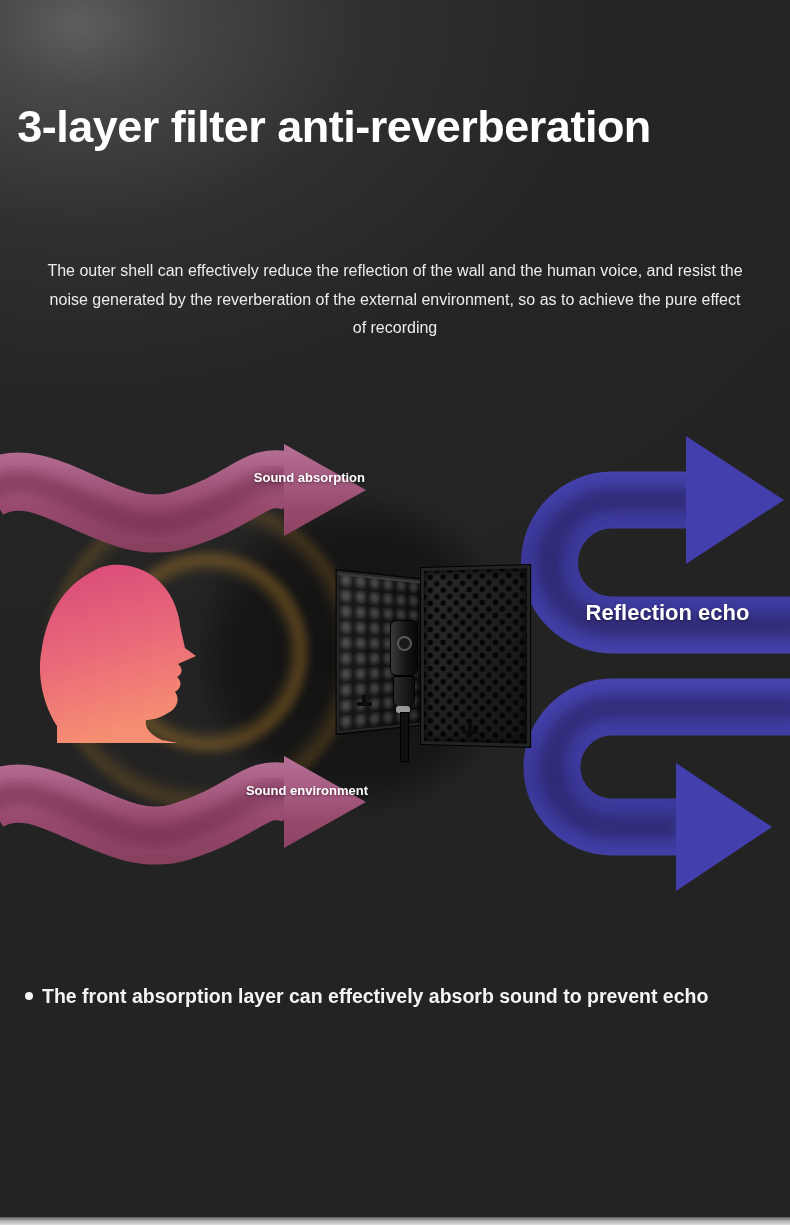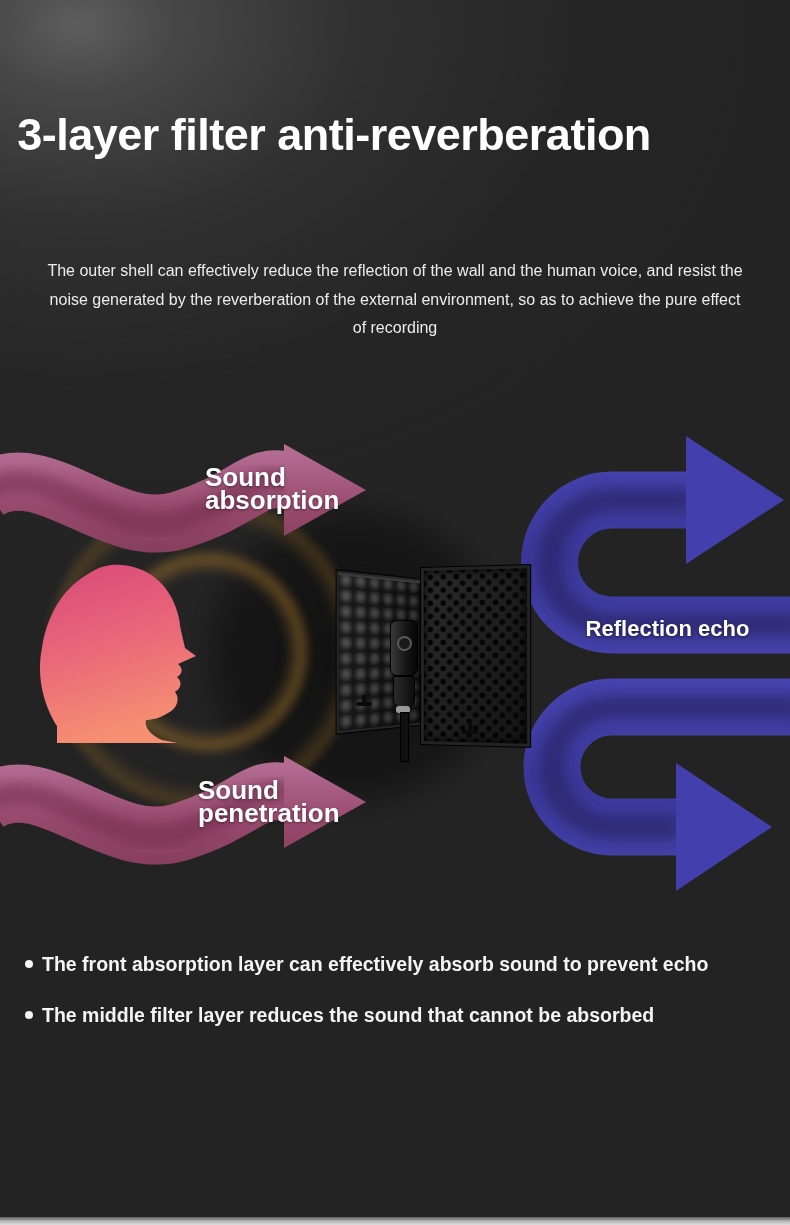--- a/index.html
+++ b/index.html
@@ -4,58 +4,58 @@
 <style>
   html,body{margin:0;padding:0;background:#111;}
   .canvas{
     position:relative;width:790px;height:1225px;overflow:hidden;
     font-family:"Liberation Sans","DejaVu Sans",sans-serif;
     background:
       radial-gradient(120% 55% at 10% 2%, #5e5e5e 0%, #474747 10%, #303030 30%, #252525 55%, #232323 100%);
   }
   
   .title{
-    position:absolute;top:106px;left:0;width:668px;text-align:center;
+    position:absolute;top:98px;left:0;width:668px;text-align:center;
     color:#ffffff;font-size:45px;font-weight:700;line-height:58px;letter-spacing:-.5px;
   }
   .desc{
     position:absolute;top:257px;left:45px;width:700px;text-align:center;
     color:#ececec;font-size:16px;line-height:28.5px;font-weight:400;
   }
   
   .ring{position:absolute;border-radius:50%;filter:blur(5px);}
   .ring1{left:108px;top:552px;width:200px;height:200px;
     background:radial-gradient(circle, rgba(0,0,0,0) 55%, rgba(190,135,45,.45) 66%, rgba(120,82,28,.22) 75%, rgba(0,0,0,0) 82%);}
   .ring2{left:48px;top:498px;width:310px;height:310px;
     background:radial-gradient(circle, rgba(0,0,0,0) 60%, rgba(170,120,40,.35) 70%, rgba(110,75,25,.18) 79%, rgba(0,0,0,0) 86%);}
   .disc{position:absolute;left:195px;top:495px;width:320px;height:320px;border-radius:50%;
     background:radial-gradient(circle, rgba(0,0,0,.5) 0%, rgba(0,0,0,.35) 55%, rgba(0,0,0,0) 72%);filter:blur(4px);}
   
   .wave{position:absolute;left:0;width:370px;height:140px;}
   .wave svg{position:absolute;left:0;top:0;}
   #wave-absorption{top:440px;}
   #wave-penetration{top:752px;}
   .wave-label{
-    position:absolute;color:#fff;font-weight:700;font-size:26px;line-height:23px;
-    text-align:left;text-shadow:0 1px 3px rgba(0,0,0,.45);
+    position:absolute;color:#fff;font-weight:700;font-size:13px;line-height:23px;
+    text-align:right;text-shadow:0 1px 3px rgba(0,0,0,.45);
   }
   #wave-absorption .wave-label{left:205px;top:26px;width:160px;}
   #wave-penetration .wave-label{left:198px;top:27px;width:170px;}
   
   .head{position:absolute;left:28px;top:556px;width:180px;height:192px;}
   
   .uturn{position:absolute;left:490px;width:300px;height:250px;}
   .uturn svg{position:absolute;left:0;top:0;}
   #arrow-reflection{top:430px;}
   #arrow-environment{top:655px;}
   .uturn-label{
     position:absolute;color:#fff;font-weight:700;font-size:22px;line-height:23px;
     text-align:center;text-shadow:0 1px 3px rgba(0,0,0,.5);
   }
-  #arrow-reflection .uturn-label{left:95px;top:187px;width:165px;}
+  #arrow-reflection .uturn-label{left:95px;top:171px;width:165px;}
   #arrow-environment .uturn-label{left:75px;top:24px;width:205px;}
   
   .shield{position:absolute;left:318px;top:556px;width:212px;height:210px;}
   .foam-panel{
     position:absolute;left:8px;top:24px;width:96px;height:140px;
     transform:perspective(520px) rotateY(38deg);transform-origin:100% 50%;
     background-color:#181818;border:2px solid #262626;box-shadow:0 0 0 1px #000, inset 0 2px 0 #3c3c3c;
     background-image:
       linear-gradient(100deg, rgba(255,255,255,.06), rgba(0,0,0,.38)),
       radial-gradient(circle at 50% 42%, #454545 0 2px, #272727 5px, #0d0d0d 8px);
@@ -80,21 +80,21 @@
   .mic-grille{position:absolute;left:13px;top:56px;width:20px;height:30px;border-radius:0 0 8px 8px;
     background:linear-gradient(90deg,#2b2b2b,#0d0d0d);border:1px solid #000;}
   .mic-cap{position:absolute;left:16px;top:86px;width:14px;height:7px;border-radius:3px;background:#9a9a9a;}
   .mic-rod{position:absolute;left:20px;top:92px;width:7px;height:48px;background:#101010;border:1px solid #000;}
   .foot{position:absolute;width:16px;height:4px;background:#0b0b0b;border-radius:2px;}
   .foot::after{content:"";position:absolute;left:6px;top:-7px;width:4px;height:7px;background:#0b0b0b;}
   .foot-l{left:38px;top:146px;}
   .foot-r{left:144px;top:174px;}
   
   .features{position:absolute;top:952px;left:22px;width:748px;list-style:none;margin:0;padding:0;}
-  .features li{display:flex;margin-bottom:27px;color:#f4f4f4;font-size:19.5px;line-height:24px;font-weight:600;}
+  .features li{display:flex;margin-bottom:27px;color:#f4f4f4;font-size:19.5px;line-height:24px;font-weight:600;margin-top:32px;}
   .dot{flex:0 0 auto;width:8px;height:8px;border-radius:50%;background:#f4f4f4;margin:8px 9px 0 3px;}
   
   .strip{position:absolute;left:0;bottom:0;width:790px;height:8px;
     background:linear-gradient(#5f5f5f,#b9b9b9 55%,#dedede);}
 </style>
 </head>
 <body>
 
 <div class="canvas">
 
@@ -125,21 +125,21 @@
     </svg>
     <div class="wave-label">Sound absorption</div>
   </div>
 
   <div class="wave" id="wave-penetration">
     <svg width="370" height="140" viewBox="0 0 370 140">
       <path d="M -12,50 C 45,15 110,102 180,80 S 255,30 292,42" fill="none" stroke="url(#pinkGrad)" stroke-width="58"></path>
       <path d="M -12,50 C 45,15 110,102 180,80 S 255,30 292,42" fill="none" stroke="#6e2c48" stroke-width="22" opacity="0.5" filter="url(#soft1)"></path>
       <polygon points="284,4 366,50 284,96" fill="url(#pinkGrad)"></polygon>
     </svg>
-    <div class="wave-label">Sound penetration</div>
+    <div class="wave-label">Sound environment</div>
   </div>
 
   <div class="head">
     <svg width="180" height="192" viewBox="0 0 180 192">
       <defs>
         <linearGradient id="headGrad" x1="0" y1="0" x2="0.25" y2="1">
           <stop offset="0" stop-color="#d8487a"></stop>
             <stop offset="0.55" stop-color="#ea6a79"></stop>
             <stop offset="1" stop-color="#f68e72"></stop>
         </linearGradient>
@@ -190,20 +190,16 @@
       <div class="mic-cap"></div>
       <div class="mic-rod"></div>
     </div>
   </div>
 
   <ul class="features">
     <li>
       <span class="dot"></span>
       <span>The front absorption layer can effectively absorb sound to prevent echo</span>
     </li>
-    <li>
-      <span class="dot"></span>
-      <span>The middle filter layer reduces the sound that cannot be absorbed</span>
-    </li>
   </ul>
 
   <div class="strip"></div>
 </div>
 
 </body></html>

